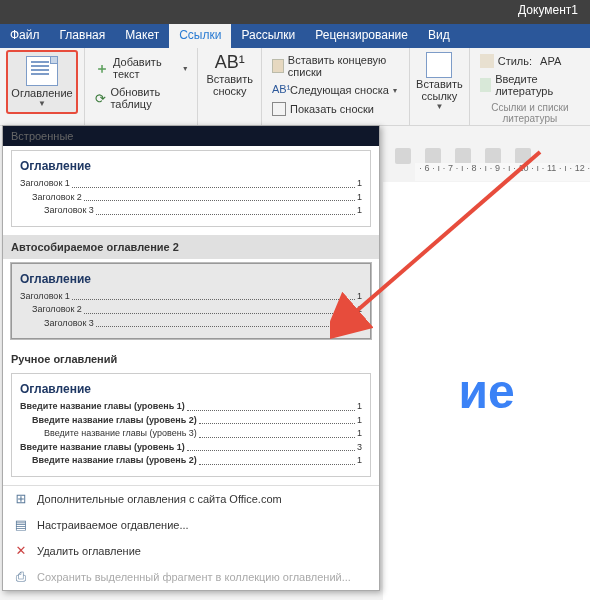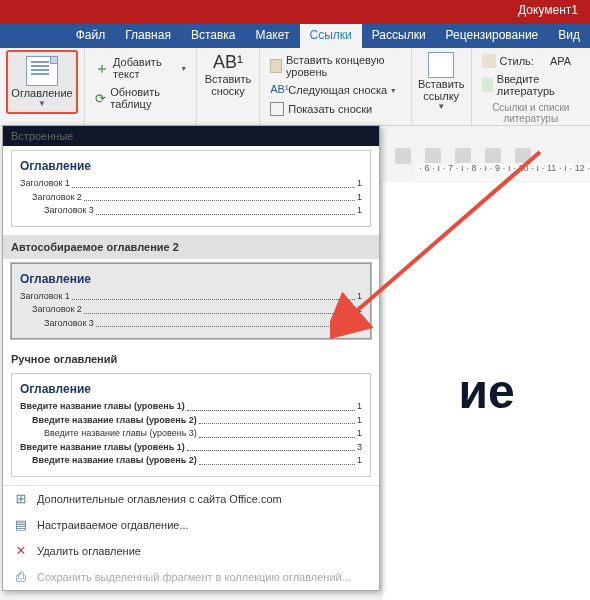--- a/index.html
+++ b/index.html
@@ -1,20 +1,20 @@
 <!DOCTYPE html>
 <html><head>
 <meta charset="utf-8">
 <style>
 * { margin: 0; padding: 0; box-sizing: border-box; font-family: "Segoe UI", Tahoma, sans-serif; }
 body { width: 590px; height: 600px; overflow: hidden; background: #f3f3f3; position: relative; }
 
-.titlebar { height: 24px; background: #b91c1c; color: #fff; text-align: right; padding: 3px 12px 0 0; font-size: 12px; }
-
-.tabs { display: flex; background: #2b579a; color: #fff; height: 24px; font-size: 12px; justify-content: flex-end; }
+.titlebar { height: 24px; background: #404040; color: #fff; text-align: right; padding: 3px 12px 0 0; font-size: 12px; }
+
+.tabs { display: flex; background: #2b579a; color: #fff; height: 24px; font-size: 12px; }
 .tab { padding: 4px 10px; cursor: pointer; }
 .tab.active { background: #f3f3f3; color: #2b7cd3; }
 
 .ribbon { background: #f3f3f3; height: 78px; display: flex; border-bottom: 1px solid #d6d6d6; font-size: 11px; color: #333; }
 .ribbon-group { border-right: 1px solid #d6d6d6; padding: 2px 6px; display: flex; flex-direction: column; position: relative; }
 
 .oglavlenie-btn { display: flex; flex-direction: column; align-items: center; border: 2px solid #e74c3c; border-radius: 3px; padding: 4px 6px; background: #e8e8e8; width: 72px; cursor: pointer; }
 .page-icon { width: 32px; height: 30px; background: #fff; border: 1px solid #7d9cc8; position: relative; }
 .page-icon::before { content: ''; position: absolute; left: 4px; top: 4px; right: 8px; height: 2px; background: #7d9cc8; box-shadow: 0 4px 0 #7d9cc8, 0 8px 0 #7d9cc8, 0 12px 0 #7d9cc8; }
 .page-icon::after { content: ''; position: absolute; right: 0; top: 0; width: 6px; height: 6px; background: #c8d6e8; border-left: 1px solid #7d9cc8; border-bottom: 1px solid #7d9cc8; }
@@ -42,38 +42,37 @@
 .toc-line.l2 .txt { padding-left: 12px; }
 .toc-line.l3 .txt { padding-left: 24px; }
 .dp-footer { border-top: 1px solid #ddd; }
 .dp-footer-item { display: flex; align-items: center; gap: 8px; padding: 5px 10px; cursor: pointer; color: #333; }
 .dp-footer-item.disabled { color: #aaa; cursor: default; }
 .dp-footer-icon { width: 16px; height: 16px; display: inline-flex; align-items: center; justify-content: center; color: #5a7a9a; font-size: 13px; }
 
 .ruler { position: absolute; top: 163px; left: 415px; right: 0; height: 18px; background: #f8f8f8; font-size: 9px; color: #666; white-space: nowrap; overflow: hidden; padding-left: 4px; }
 
 .doc-area { position: absolute; top: 182px; left: 383px; right: 0; bottom: 0; background: #fff; display: flex; align-items: center; justify-content: center; }
-.doc-text { font-size: 48px; font-weight: 800; color: #0f172a; }
+.doc-text { font-size: 48px; font-weight: 800; color: #3b82f6; }
 
 .arrow { position: absolute; z-index: 200; pointer-events: none; }
 
 .quick-icons { position: absolute; top: 148px; left: 395px; display: flex; gap: 14px; }
 .quick-icons span { width: 16px; height: 16px; background: #d6d6d6; border-radius: 2px; }
 </style>
 </head>
 <body>
 
 <div class="titlebar">
   <span>Документ1</span>
 </div>
 
 <div class="tabs">
   <div class="tab">Файл</div>
   <div class="tab">Главная</div>
-  <div class="tab">Вставка</div>
   <div class="tab">Макет</div>
   <div class="tab active">Ссылки</div>
   <div class="tab">Рассылки</div>
   <div class="tab">Рецензирование</div>
   <div class="tab">Вид</div>
 </div>
 
 <div class="ribbon">
   <div class="ribbon-group">
     <div class="oglavlenie-btn">
@@ -94,21 +93,21 @@
     </div>
   </div>
   <div class="ribbon-group" style="align-items:center;padding:4px 8px">
     <div class="footnote-big">AB¹</div>
     <div style="font-size:11px;text-align:center;line-height:1.1;white-space:pre">Вставить
 сноску</div>
   </div>
   <div class="ribbon-group" style="flex-direction:column;gap:1px;padding-top:4px">
     <div class="mini-btn">
       <span class="mini-icon" style="background:#e6d8c0;border:1px solid #bba"></span>
-      <span>Вставить концевую уровень</span>
+      <span>Вставить концевую списки</span>
     </div>
     <div class="mini-btn">
       <span class="mini-icon" style="color:#2b579a">AB¹</span>
       <span>Следующая сноска</span>
       <span class="chevron-down">▾</span>
     </div>
     <div class="mini-btn">
       <span class="mini-icon" style="border:1px solid #888"></span>
       <span>Показать сноски</span>
     </div>
@@ -116,21 +115,21 @@
   <div class="ribbon-group" style="align-items:center;padding:4px 6px">
     <div style="width:26px;height:26px;border:1px solid #7d9cc8;background:#fff"></div>
     <div style="font-size:11px;text-align:center;line-height:1.1;white-space:pre">Вставить
 ссылку</div>
     <span class="chevron-down">▼</span>
   </div>
   <div class="ribbon-group" style="flex-direction:column;gap:1px;padding-top:4px;border-right:none">
     <div class="mini-btn">
       <span class="mini-icon" style="background:#e8e0d0"></span>
       <span>Стиль:</span>
-      <span style="margin-left:12px">APA</span>
+      <span style="margin-left:4px">APA</span>
     </div>
     <div class="mini-btn">
       <span class="mini-icon" style="background:#d8e8d8"></span>
       <span>Введите литературь</span>
     </div>
     <div class="group-label">Ссылки и списки литературы</div>
   </div>
 </div>
 
 <div class="quick-icons">

